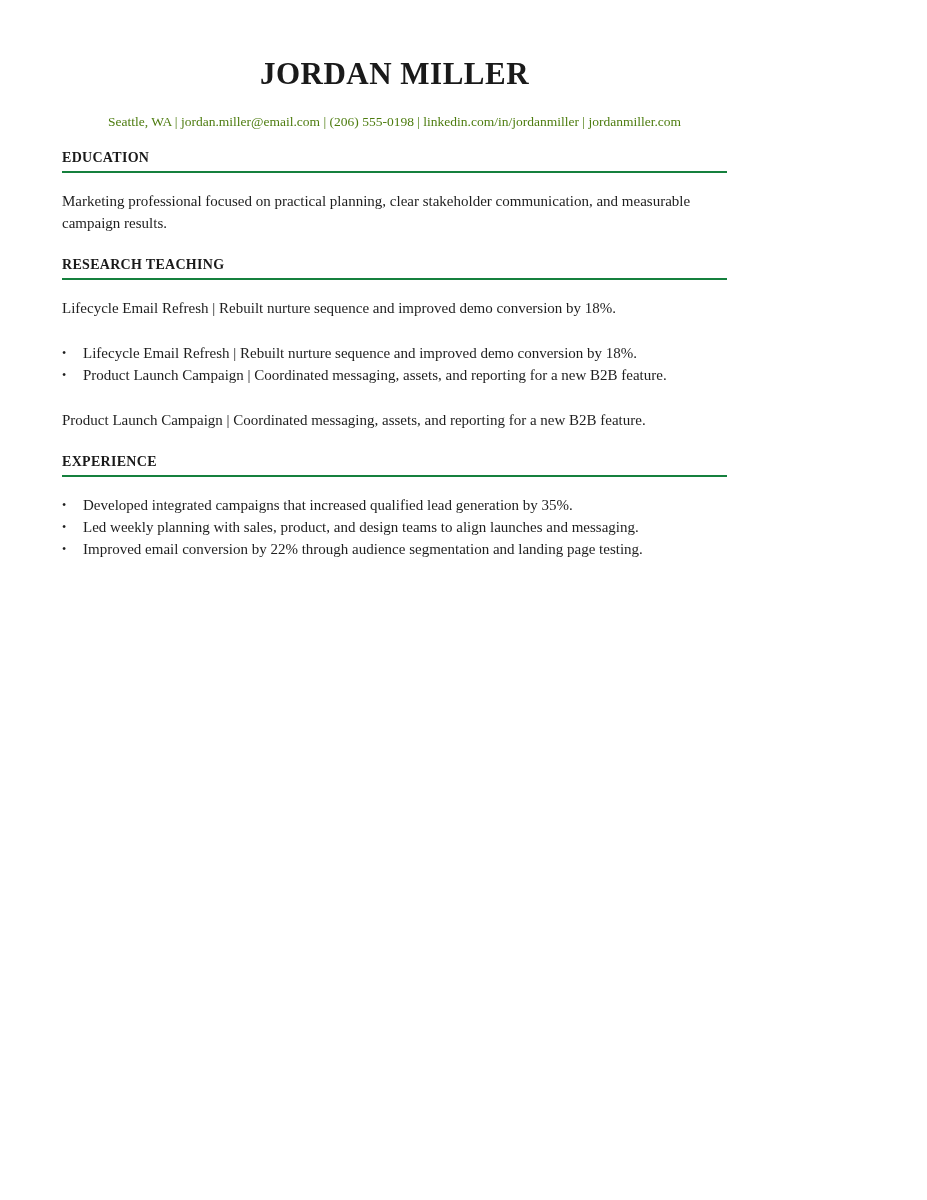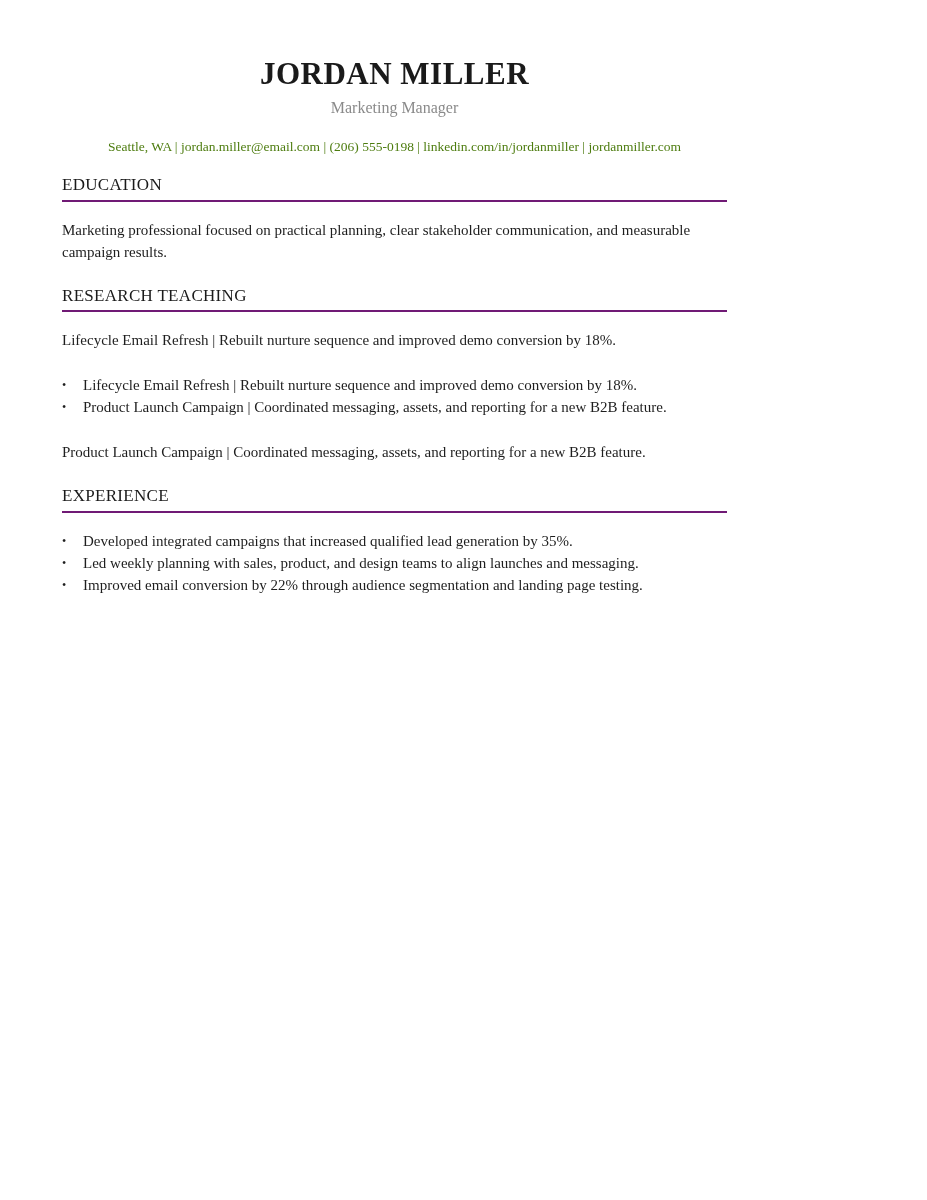--- a/index.html
+++ b/index.html
@@ -31,26 +31,26 @@
   }
   .doc-contact {
     font-size: 13.5px;
     color: #4d7c0f;
     margin-top: 21px;
     line-height: 1.3;
   }
   .section { margin-top: 23px; }
   .section-first { margin-top: 20px; }
   .section-heading {
-    font-size: 17px;
-    font-weight: normal;
+    font-size: 14px;
+    font-weight: bold;
     color: #1a1a1a;
     letter-spacing: 0.3px;
     padding-bottom: 4px;
-    border-bottom: 2px solid #701a75;
+    border-bottom: 2px solid #15803d;
     line-height: 1.2;
   }
   .section-body {
     margin-top: 17px;
     font-size: 15px;
     line-height: 22px;
     color: #1e1e1e;
   }
   .bullet-row { display: flex; }
   .bullet-marker {
@@ -62,21 +62,20 @@
   .bullet-text { flex: 1; }
   .org-name { font-weight: bold; }
 </style>
 </head>
 <body>
 
 <div class="page">
 
   <div class="doc-header">
     <div class="doc-name">JORDAN MILLER</div>
-    <div class="doc-subtitle">Marketing Manager</div>
     <div class="doc-contact">Seattle, WA | jordan.miller@email.com | (206) 555-0198 | linkedin.com/in/jordanmiller | jordanmiller.com</div>
   </div>
 
   <div class="section section-first">
     <div class="section-heading">EDUCATION</div>
     <div class="section-body">Marketing professional focused on practical planning, clear stakeholder communication, and measurable campaign results.</div>
   </div>
 
   <div class="section">
     <div class="section-heading">RESEARCH TEACHING</div>

